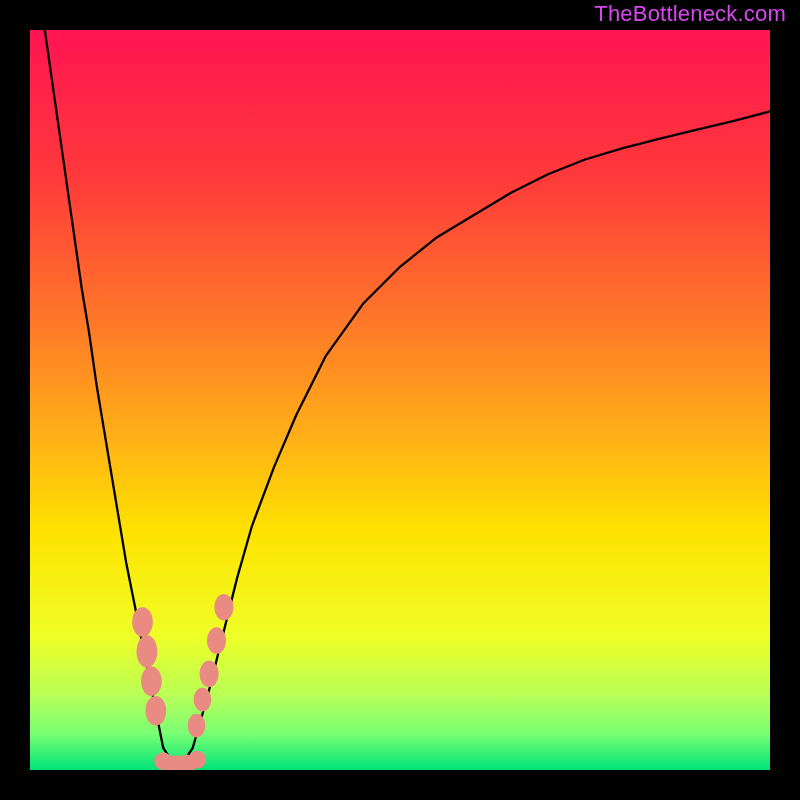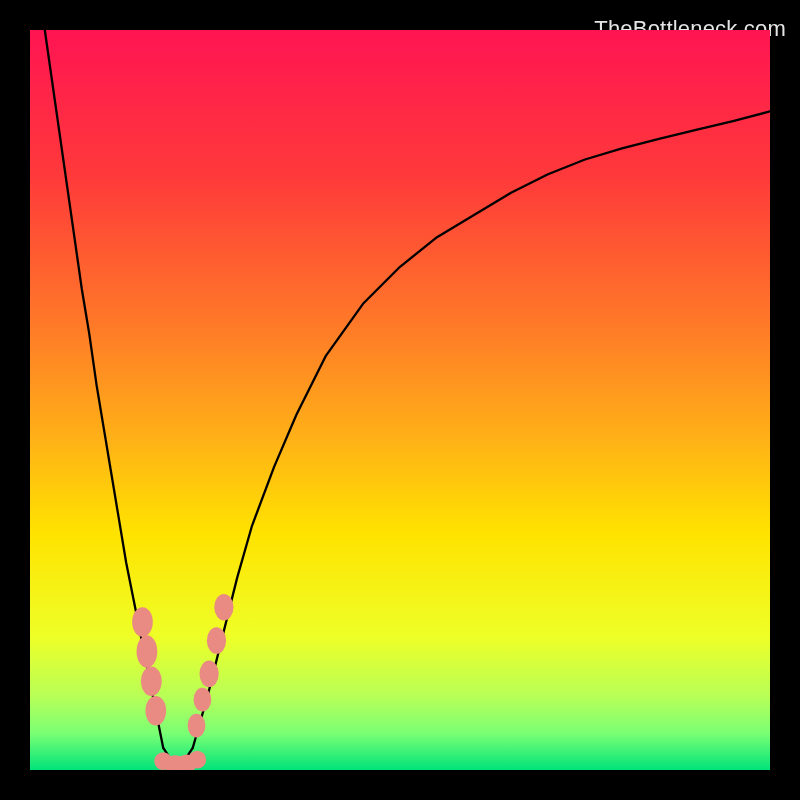--- a/index.html
+++ b/index.html
@@ -21,23 +21,23 @@
   .plot-area {
     position: absolute;
     left: 30px;
     top: 30px;
     width: 740px;
     height: 740px;
     
   }
   .attribution {
     position: absolute;
-    top: 16px;
+    top: 1px;
     right: 14px;
-    color: #e5e5e5;
+    color: #d946ef;
     font-size: 22px;
     font-weight: 400;
     letter-spacing: 0.2px;
   }
   svg.curve-layer {
     position: absolute;
     inset: 0;
     width: 100%;
     height: 100%;
   }

